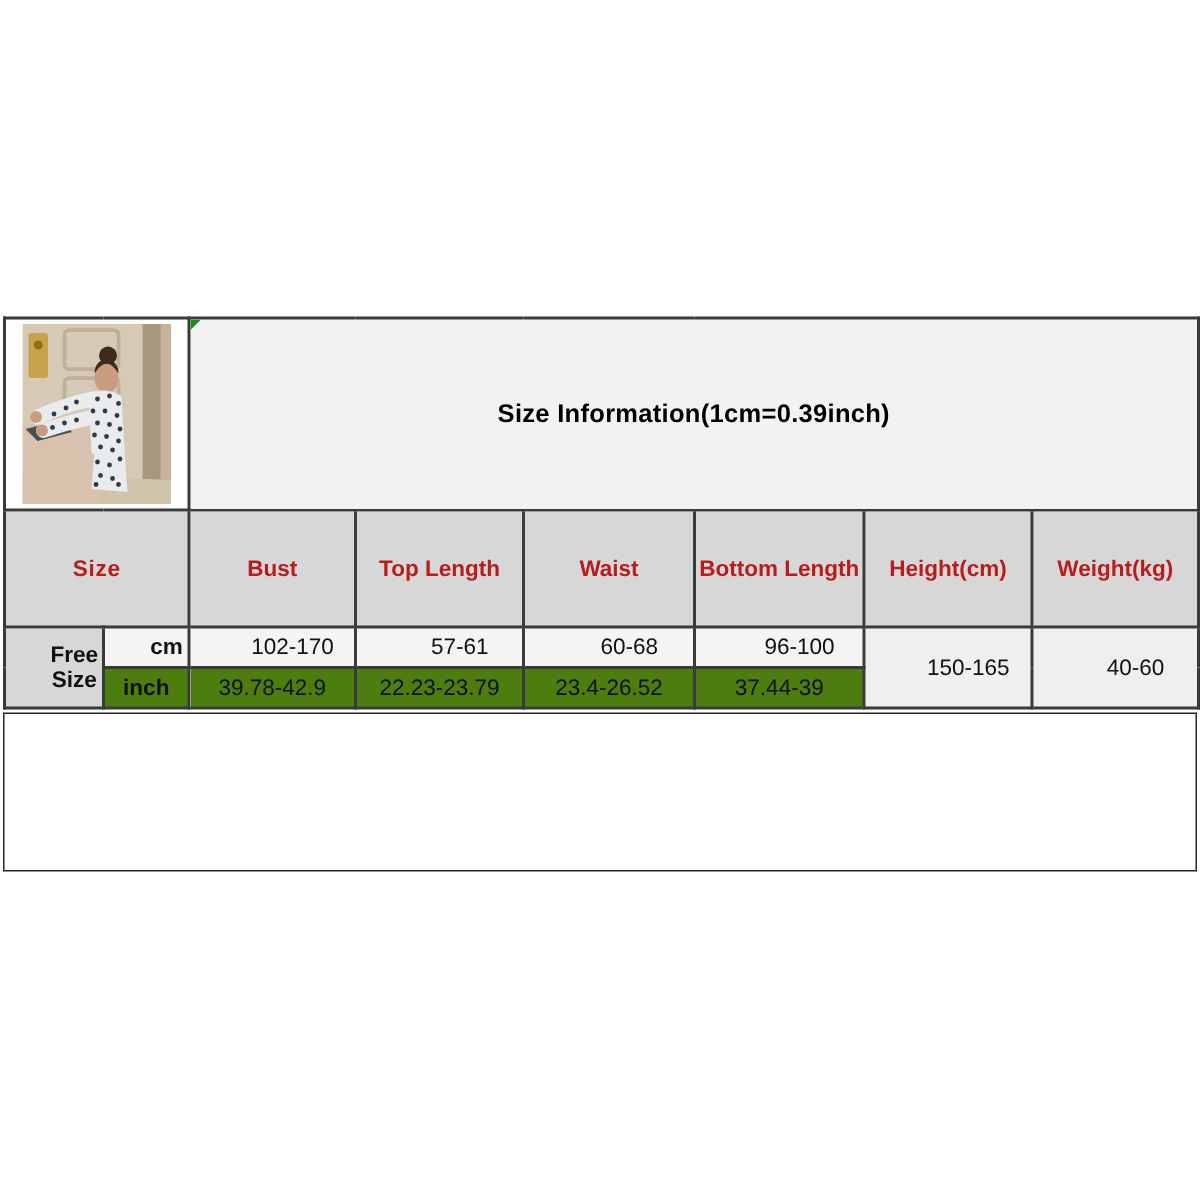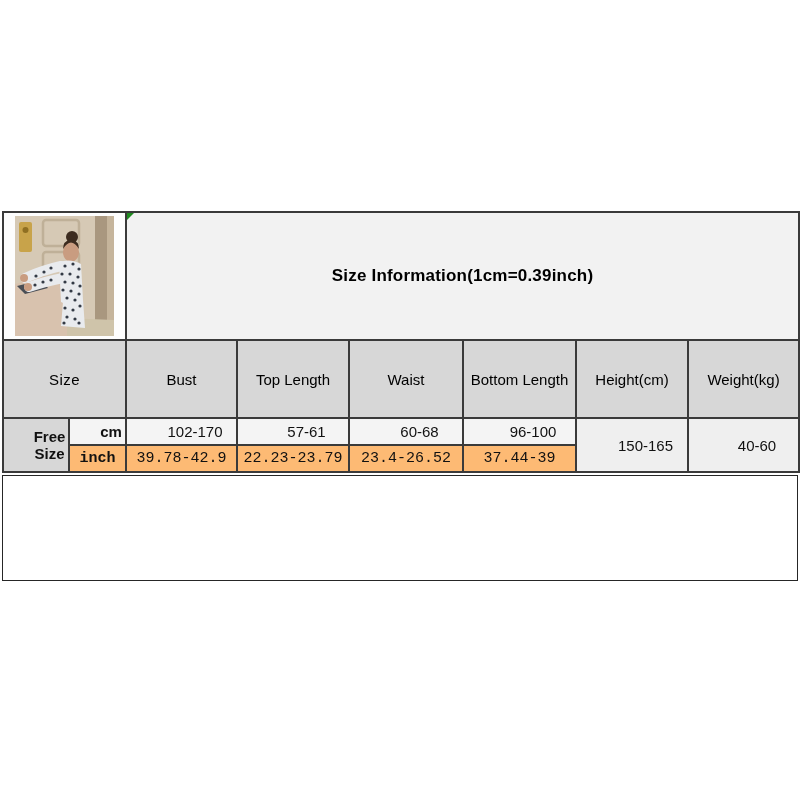--- a/index.html
+++ b/index.html
@@ -11,25 +11,25 @@
   .sheet{position:absolute;left:2px;top:211px;width:671px;}
   table.size-table{border-collapse:collapse;table-layout:fixed;width:796px;}
   table.size-table td{border:2px solid #3a3a3a;text-align:center;vertical-align:middle;padding:0;overflow:hidden;}
 
   td.photo-cell{background:#fdfdfd;height:126px;}
   td.title-cell{background:#f2f2f2;position:relative;}
   .main-title{font-weight:bold;font-size:17px;color:#000;letter-spacing:0.2px;}
   .flag{position:absolute;top:0;left:0;width:0;height:0;
         border-top:7px solid #1f8a1f;border-right:7px solid transparent;}
 
-  tr.header-row td{background:#d7d7d7;height:76px;font-weight:normal;font-size:15px;color:#000000;}
+  tr.header-row td{background:#d7d7d7;height:76px;font-weight:bold;font-size:15px;color:#b91c1c;}
   td.size-head{font-size:26px;letter-spacing:0.5px;}
 
   tr.cm-row td{height:25px;font-size:15px;background:#f4f4f4;padding-left:27px;}
-  tr.inch-row td{height:25px;font-size:15px;background:#fdba74;font-family:Liberation Mono, monospace;}
+  tr.inch-row td{height:25px;font-size:15px;background:#4d7c0f;}
   td.rowlabel-cell{background:#d7d7d7 !important;font-weight:bold;font-size:15px;}
   td.unit-cell{font-weight:bold;}
   td.merged-cell{background:#efefef !important;}
 
   .attention-box{
     position:absolute;left:2px;top:475px;width:784px;height:100px;
     border:1.5px solid #262626;background:#ffffff;
     padding:4px 5px 0 5px;font-size:14.5px;line-height:18.6px;color:#0a0a0a;
     text-align:left;
   }

